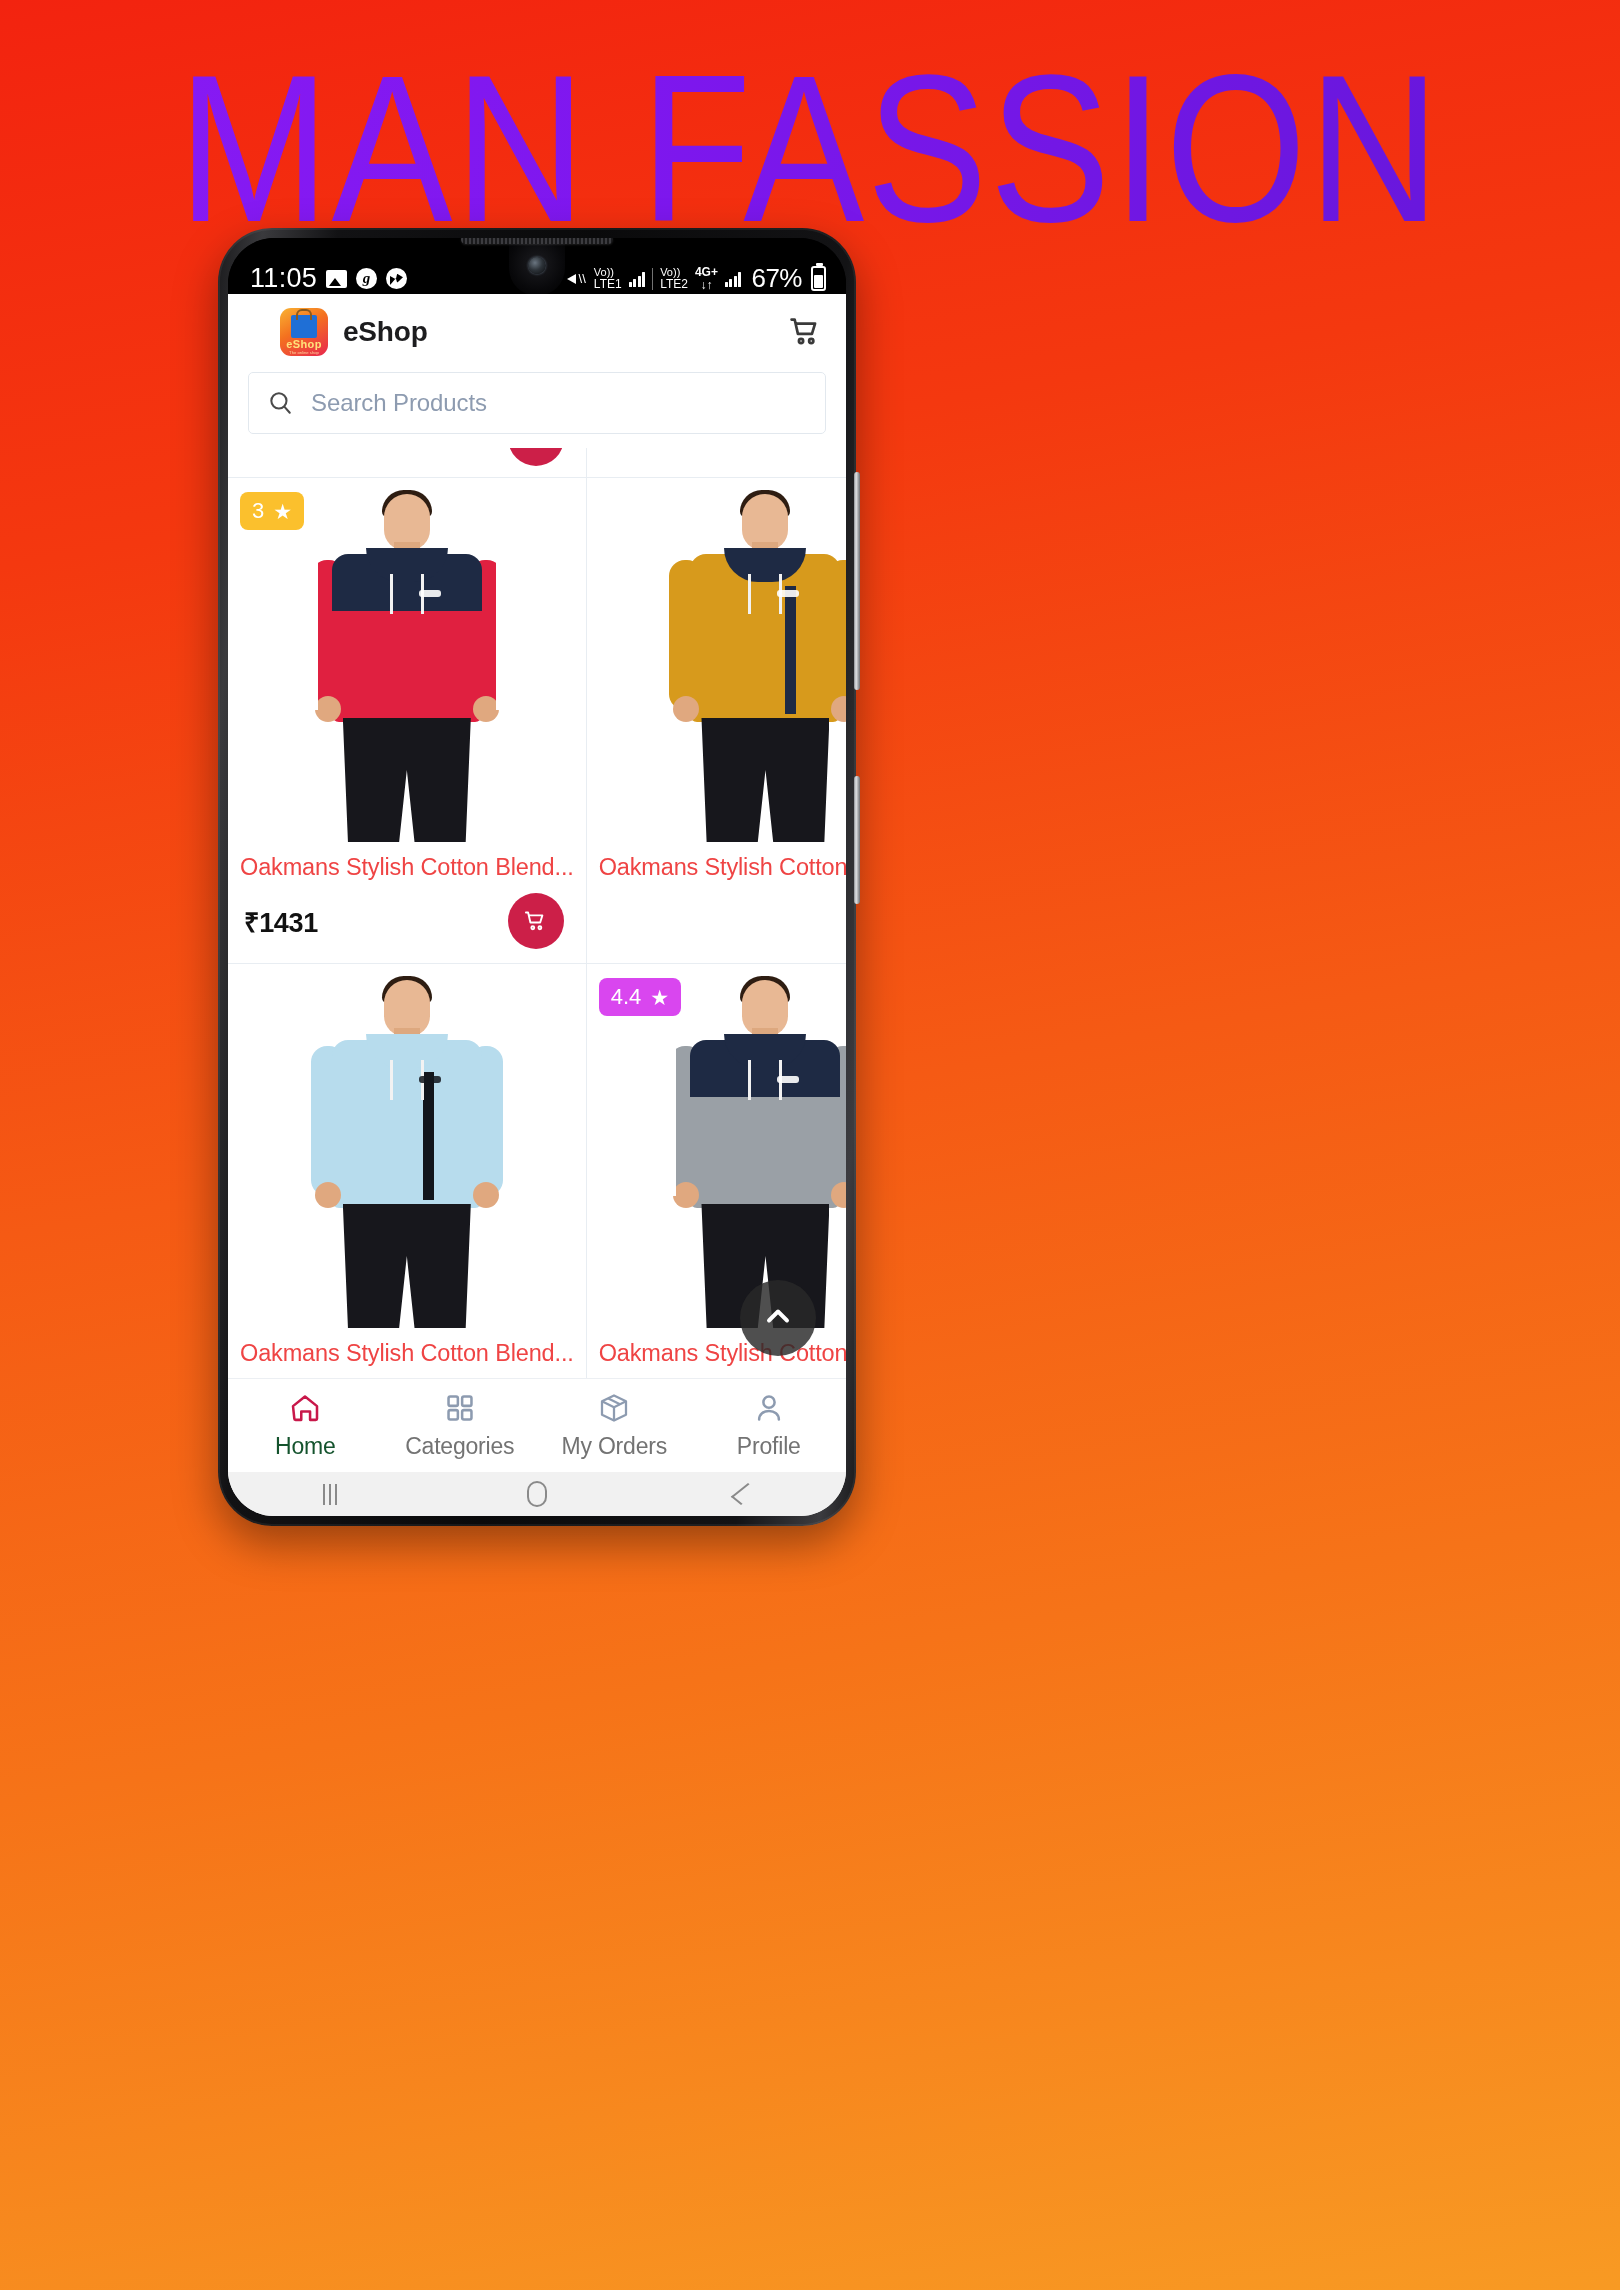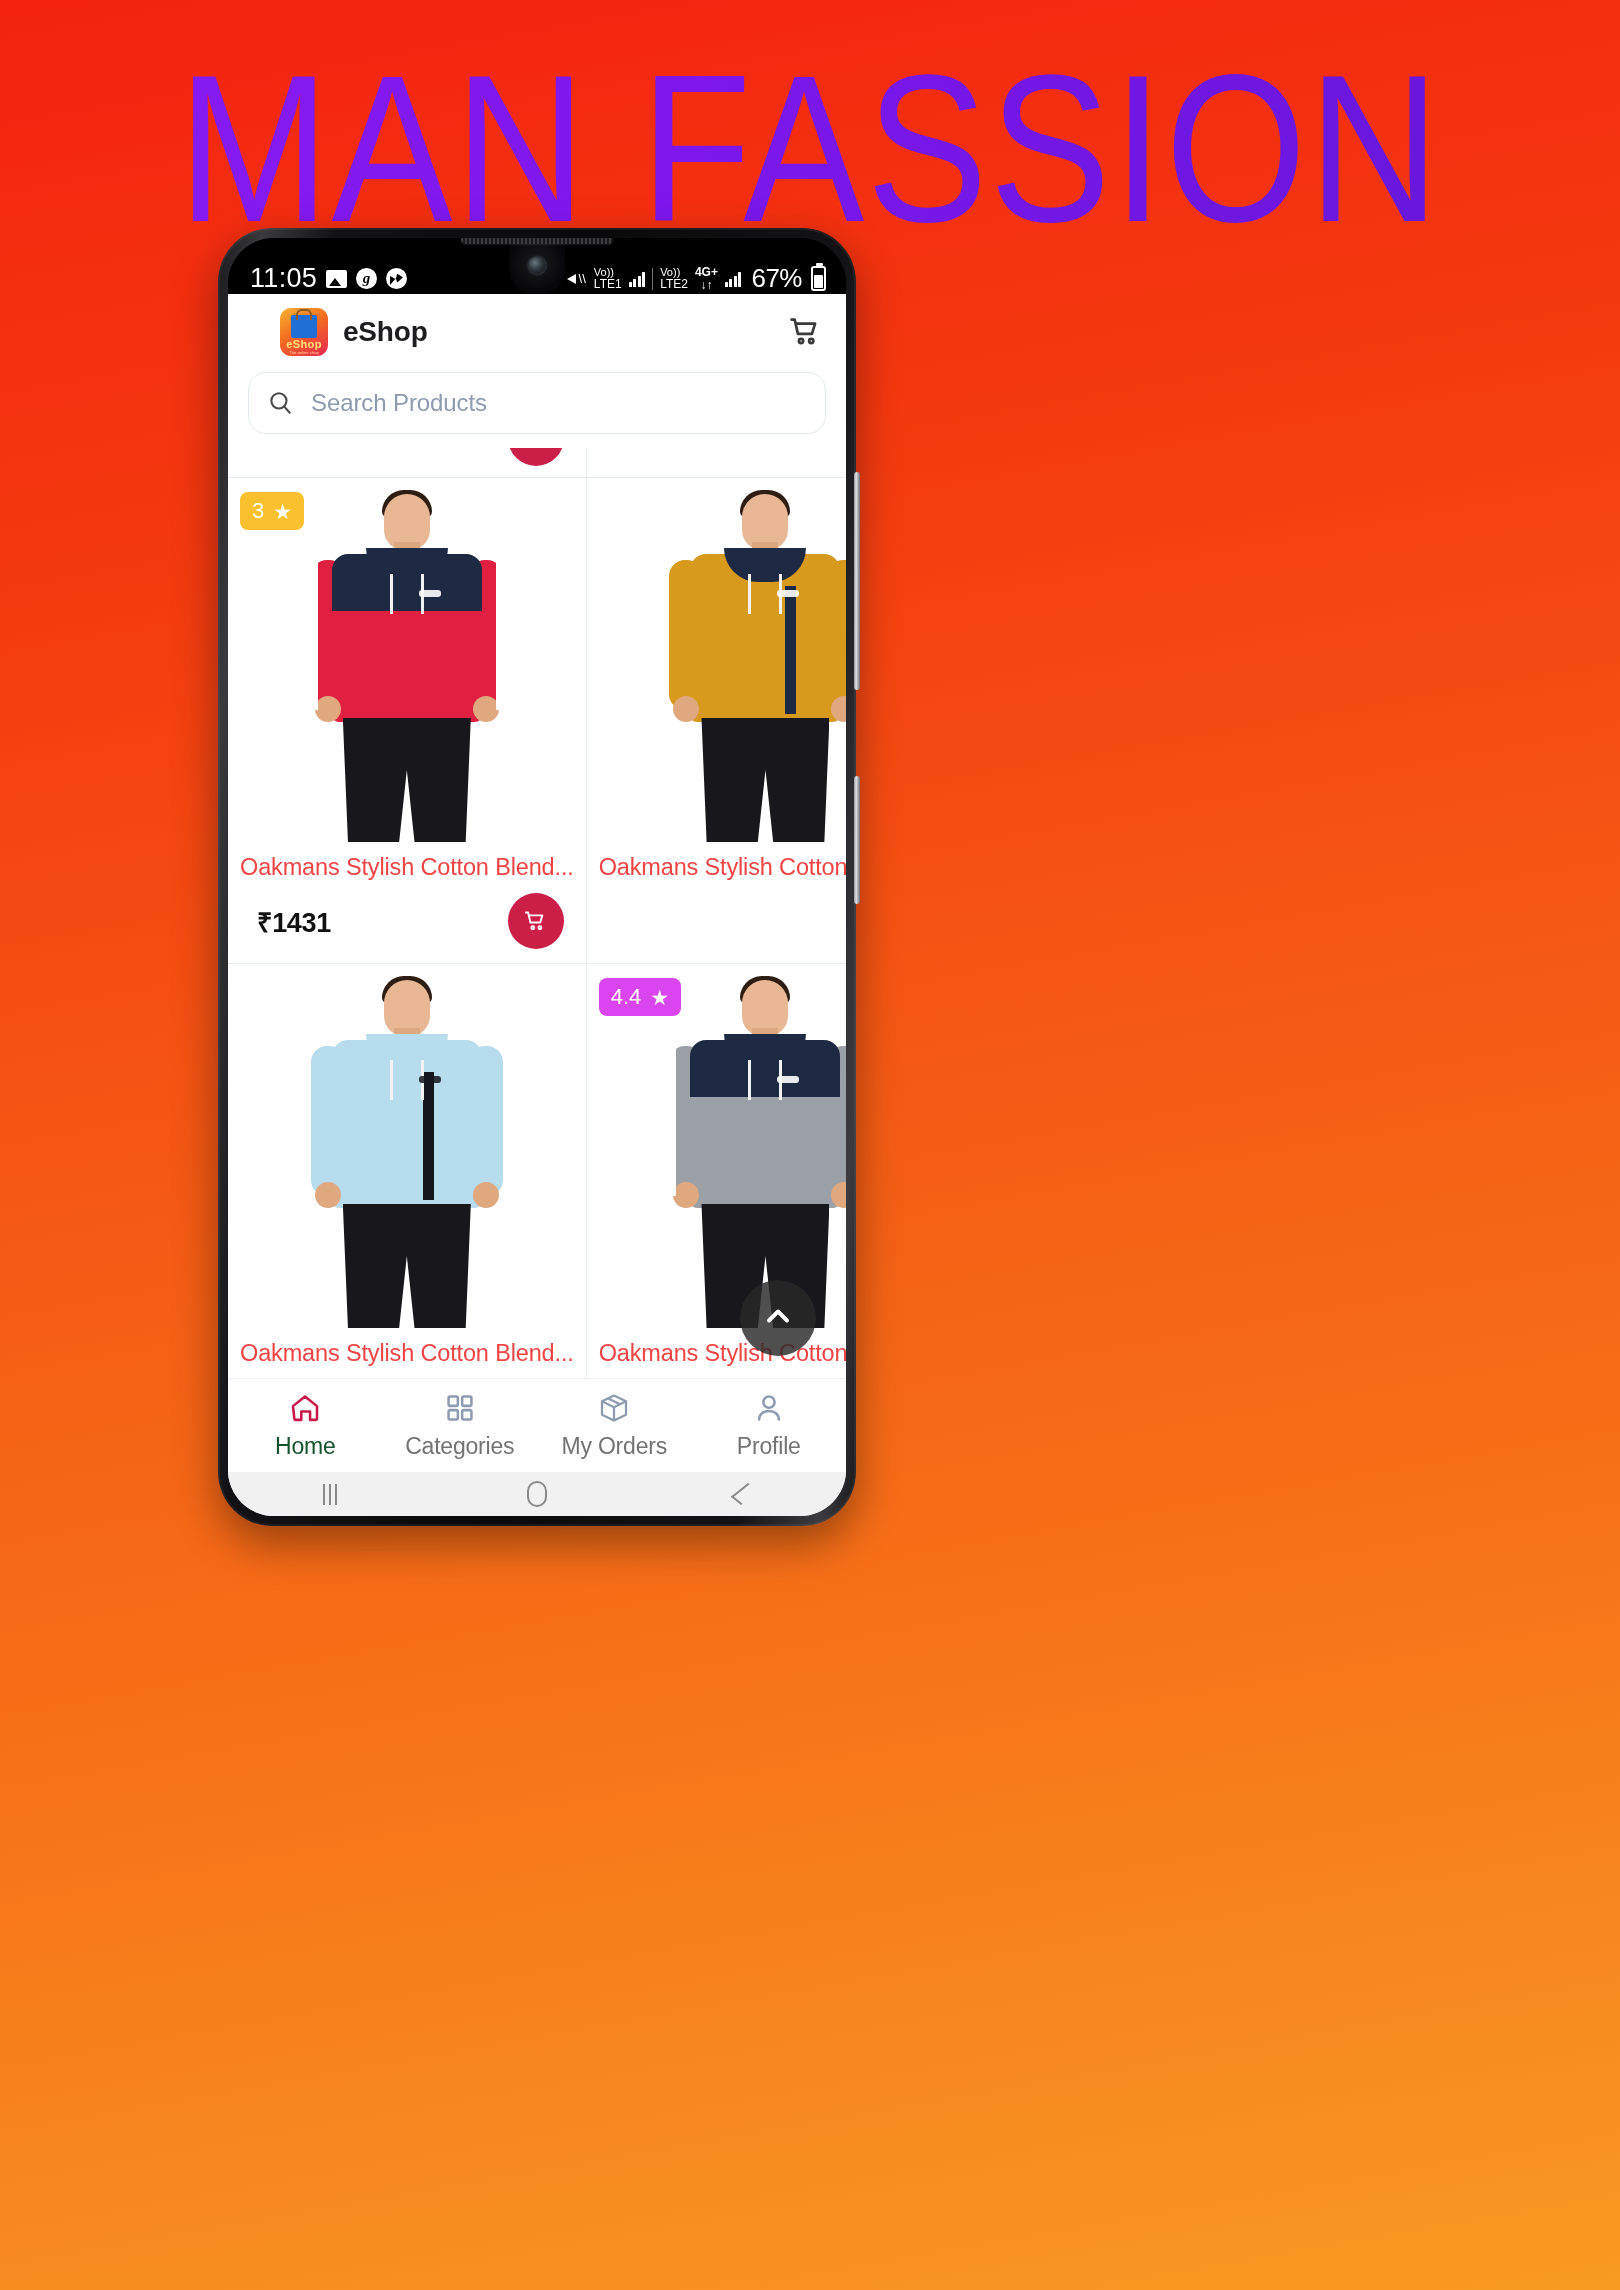--- a/index.html
+++ b/index.html
@@ -177,21 +177,21 @@
     width: 12px; height: 9px; border: 2px solid #8a5a1e; border-bottom: none; border-radius: 6px 6px 0 0;
   }
   .logo-txt { font-size: 11px; color: #ffe27a; font-weight: 700; letter-spacing: 0.4px; margin-top: 1px; line-height: 1; }
   .logo-sub { font-size: 4.2px; color: #ffd9a0; line-height: 1; margin-top: 1px; }
   .app-title { font-size: 28px; font-weight: 700; color: #1d1d1f; margin-left: 15px; letter-spacing: -0.2px; }
   .header-spacer { flex: 1; }
   .cart-top { width: 38px; height: 34px; }
 
   .search-wrap { padding: 2px 20px 14px 20px; background: #fff; }
   .search-box {
-    height: 62px; border: 1.6px solid #e2e8ee; border-radius: 18px;
+    height: 62px; border: 1.6px solid #e2e8ee; border-radius: 5px;
     display: flex; align-items: center; padding: 0 18px; background: #fff;
   }
   .search-icon { width: 26px; height: 26px; flex: 0 0 26px; }
   .search-ph { font-size: 24px; color: #8d9bb0; margin-left: 18px; letter-spacing: -0.1px; }
 
   .grid-scroll { flex: 1; overflow: hidden; position: relative; background: #fff; }
   .prod-grid { display: grid; grid-template-columns: 1fr 1fr; }
   .cell {
     border-right: 1.6px solid #e8edf2;
     border-bottom: 1.6px solid #e8edf2;
@@ -250,21 +250,21 @@
     clip-path: polygon(0 0, 100% 0, 96% 100%, 56% 100%, 50% 42%, 44% 100%, 4% 100%);
   }
   .m-stripe { position: absolute; top: 72px; width: 7px; height: 148px; background: #fff; z-index: 3; }
 
   .prod-title {
     font-size: 23.5px; color: #ef4444; padding: 12px 12px 0 12px;
     white-space: nowrap; overflow: hidden; letter-spacing: -0.15px;
   }
   .price-row {
     display: flex; align-items: center; justify-content: space-between;
-    padding: 16px 22px 18px 29px; height: 82px;
+    padding: 16px 22px 18px 16px; height: 82px;
   }
   .price { font-size: 27px; font-weight: 700; color: #111; letter-spacing: -0.3px; }
   .cart-btn {
     width: 56px; height: 56px; border-radius: 50%; background: #cc1f48;
     display: flex; align-items: center; justify-content: center; flex: 0 0 56px;
   }
 
   
   .fab {
     position: absolute; right: 30px; bottom: 22px;

